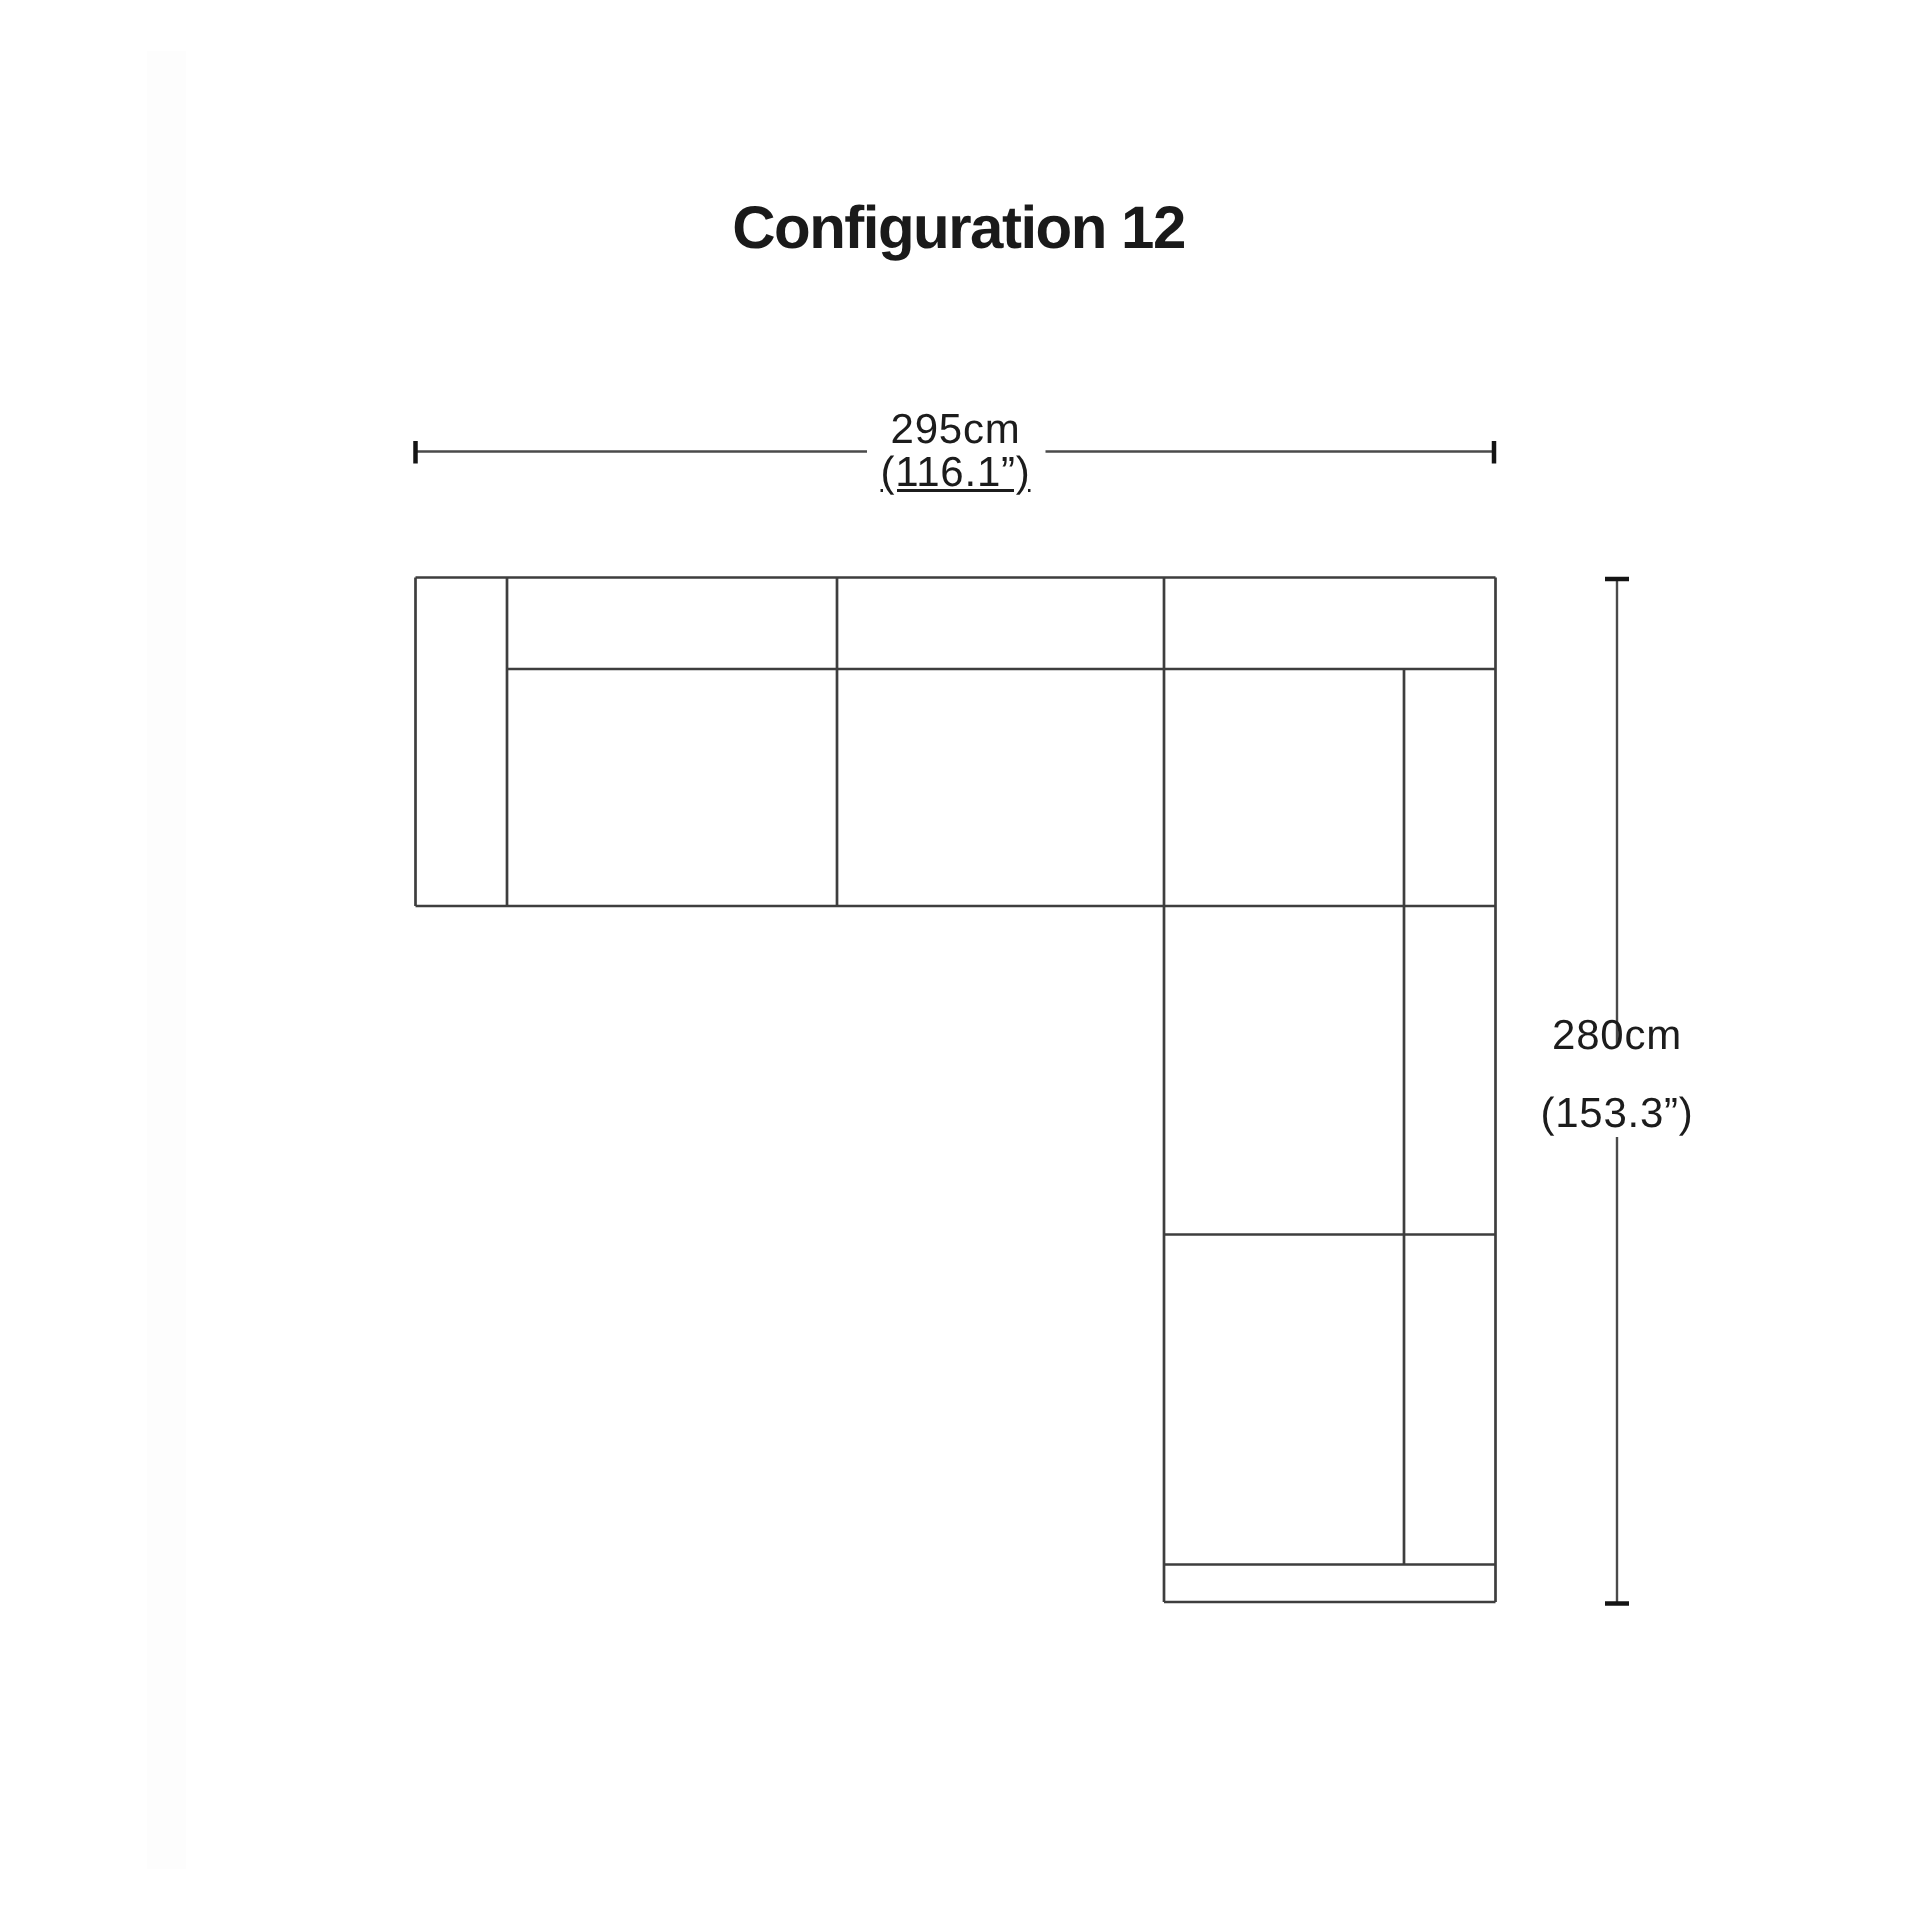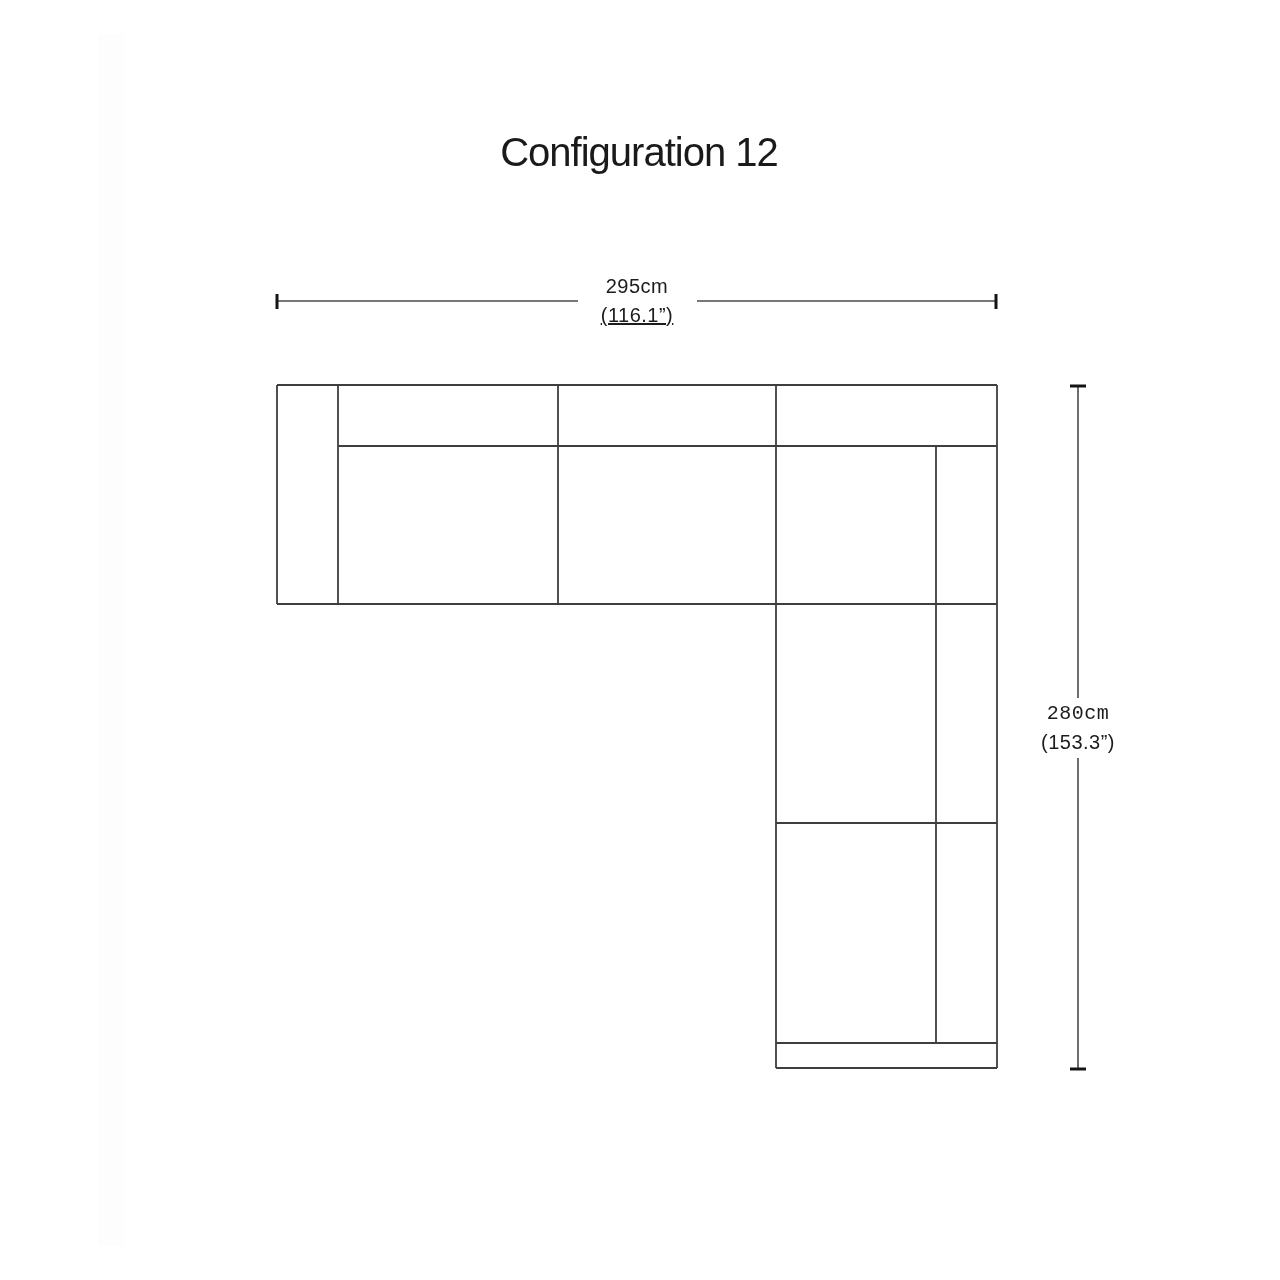--- a/index.html
+++ b/index.html
@@ -23,40 +23,40 @@
     background: #fdfdfd;
   }
   .page-title {
     position: absolute;
     left: 0;
     top: 130px;
     width: 1278px;
     text-align: center;
     font-size: 40px;
     letter-spacing: -1px;
-    font-weight: 400;
+    font-weight: 700;
     color: #1a1a1a;
   }
   svg.diagram {
     position: absolute;
     left: 0;
     top: 0;
   }
   .dim-label {
     position: absolute;
     text-align: center;
-    font-size: 20px;
+    font-size: 28px;
     line-height: 28px;
     letter-spacing: 0.5px;
     color: #1c1c1c;
     white-space: nowrap;
   }
   .dim-label-width-cm  { left: 487px; width: 300px; top: 272px; }
   .dim-label-width-in  { left: 487px; width: 300px; top: 301px; text-decoration: underline; }
-  .dim-label-height-cm { left: 958px; width: 240px; top: 700px; font-family: Liberation Mono, monospace; }
+  .dim-label-height-cm { left: 958px; width: 240px; top: 676px; }
   .dim-label-height-in { left: 958px; width: 240px; top: 728px; }
 </style>
 </head>
 <body>
 
 <div class="canvas">
 
   <div class="bg-artifact"></div>
 
   <div class="page-title">Configuration 12</div>

